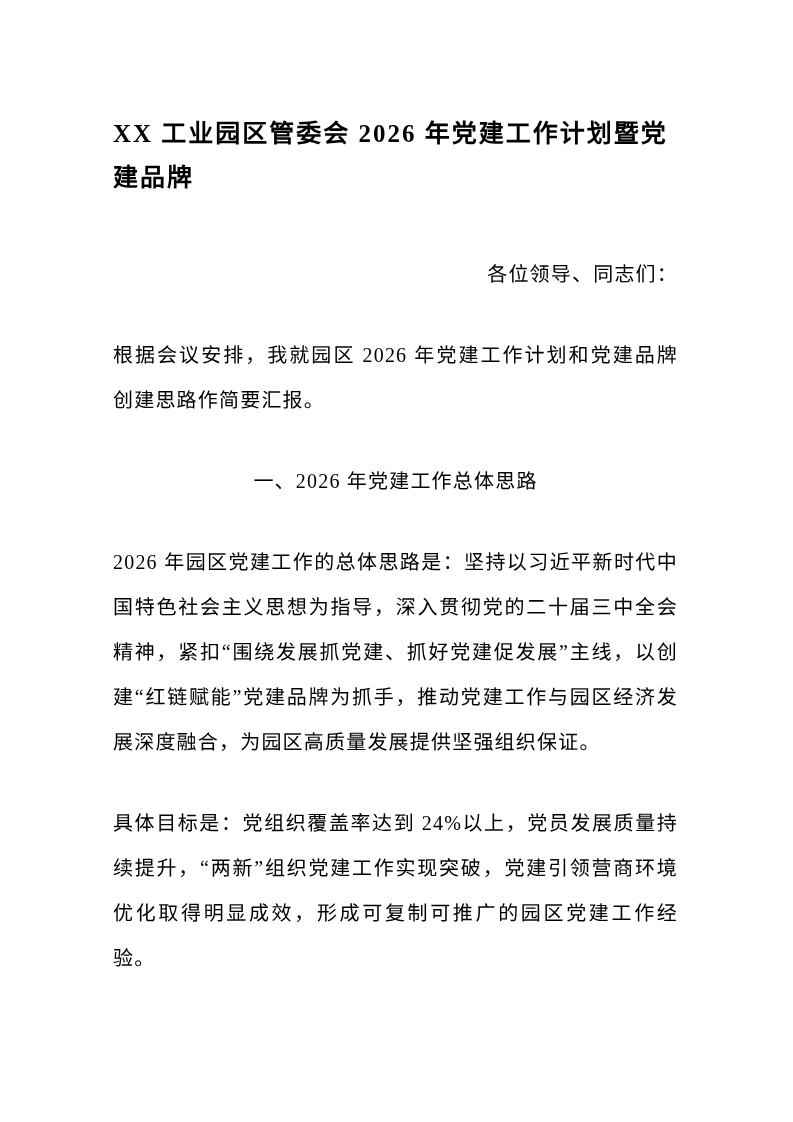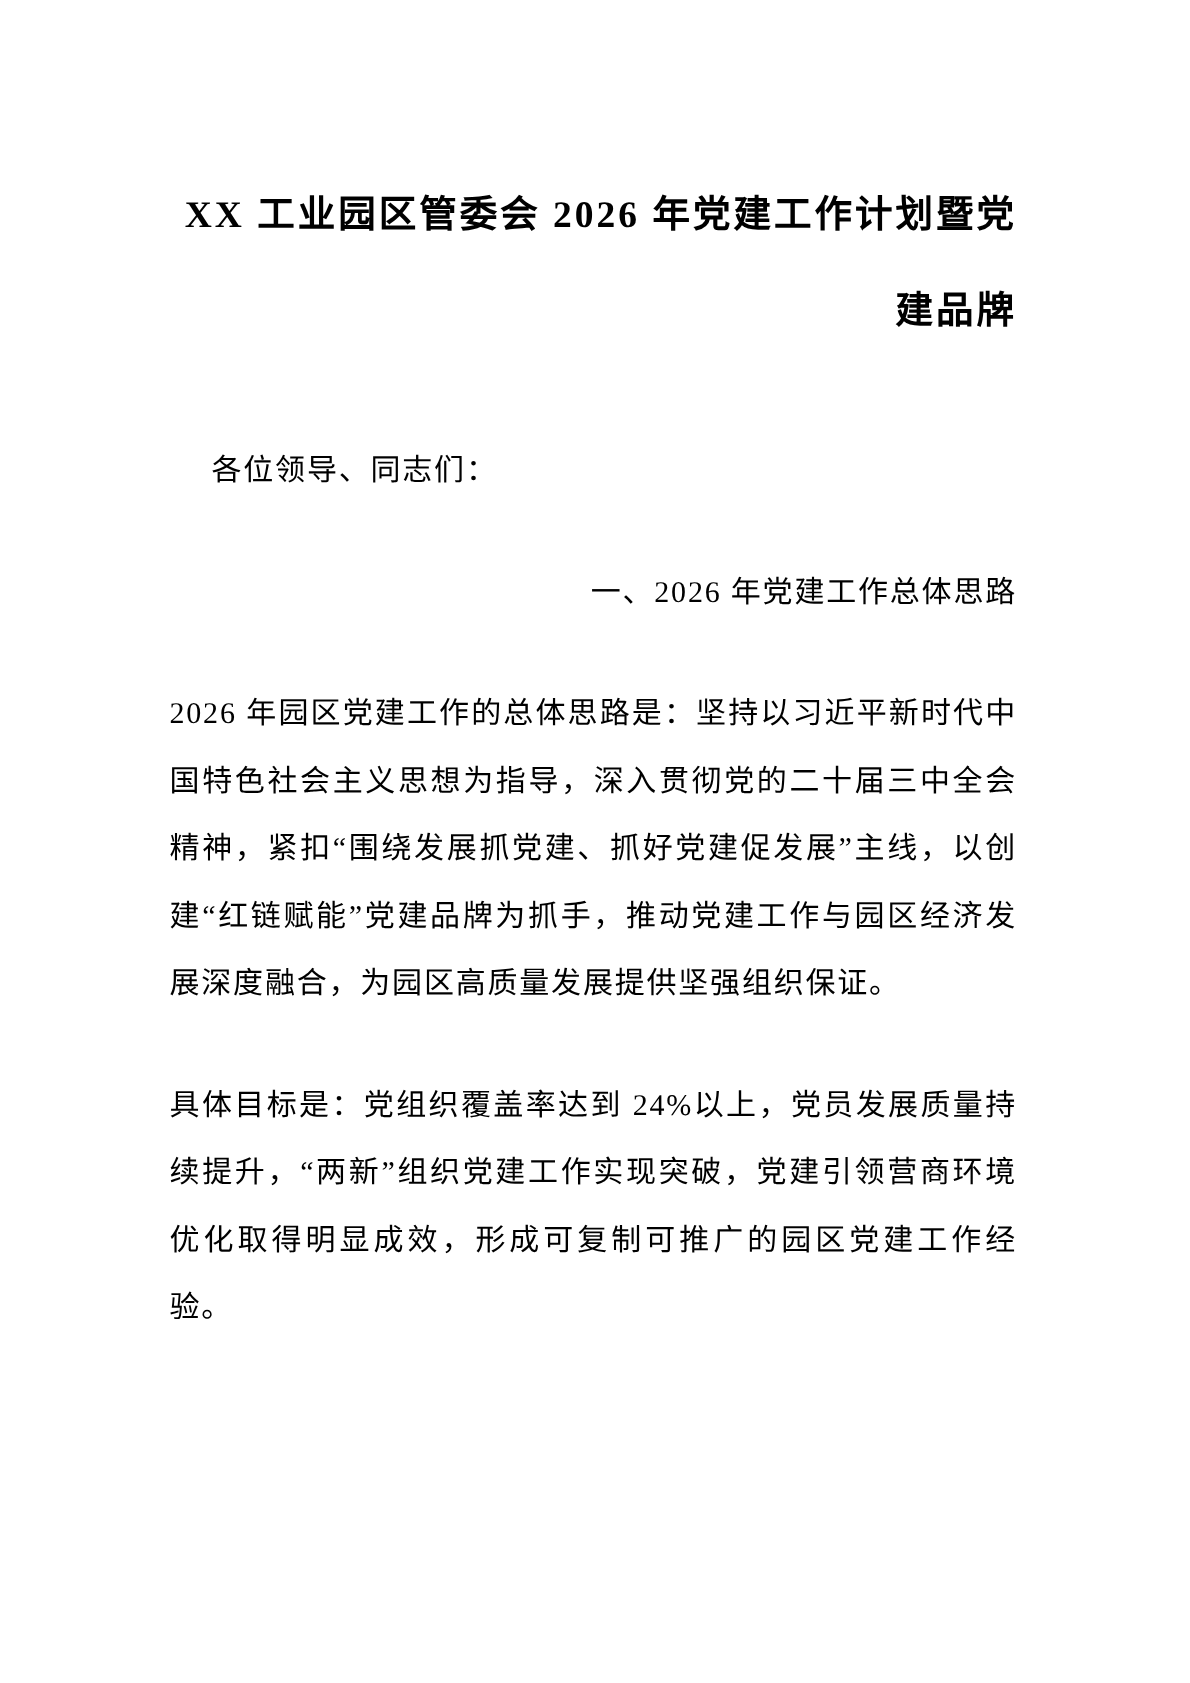--- a/index.html
+++ b/index.html
@@ -18,55 +18,55 @@
     box-sizing: border-box;
     width: 793px;
     height: 1122px;
     padding: 112px 115px 0 113px;
     background: #ffffff;
   }
   .doc-title {
     margin: 0 0 52px 0;
     font-size: 25px;
     font-weight: bold;
-    line-height: 64px;
-    text-align: right;
+    line-height: 44px;
+    text-align: left;
     letter-spacing: 2px;
   }
   .doc-title .tline {
     display: block;
   }
   .para {
     margin: 0 0 36px 0;
     font-size: 20px;
     line-height: 45px;
     letter-spacing: 1.2px;
     text-align: justify;
     text-justify: inter-character;
   }
   .para.salutation {
-    text-align: left;
-    margin-left: 28px;
+    text-align: right;
   }
   .para.heading {
     margin-top: 8px;
-    text-align: right;
+    text-align: center;
   }
 </style>
 </head>
 <body>
 
 <div class="page">
 
   <h1 class="doc-title">
     <span class="tline">XX 工业园区管委会 2026 年党建工作计划暨党建品牌</span>
   </h1>
 
   <p class="para salutation">各位领导、同志们：</p>
 
+  <p class="para">根据会议安排，我就园区 2026 年党建工作计划和党建品牌创建思路作简要汇报。</p>
 
   <p class="para heading">一、2026 年党建工作总体思路</p>
 
   <p class="para">2026 年园区党建工作的总体思路是：坚持以习近平新时代中国特色社会主义思想为指导，深入贯彻党的二十届三中全会精神，紧扣“围绕发展抓党建、抓好党建促发展”主线，以创建“红链赋能”党建品牌为抓手，推动党建工作与园区经济发展深度融合，为园区高质量发展提供坚强组织保证。</p>
 
   <p class="para">具体目标是：党组织覆盖率达到 24%以上，党员发展质量持续提升，“两新”组织党建工作实现突破，党建引领营商环境优化取得明显成效，形成可复制可推广的园区党建工作经验。</p>
 
 </div>
 
 </body></html>

